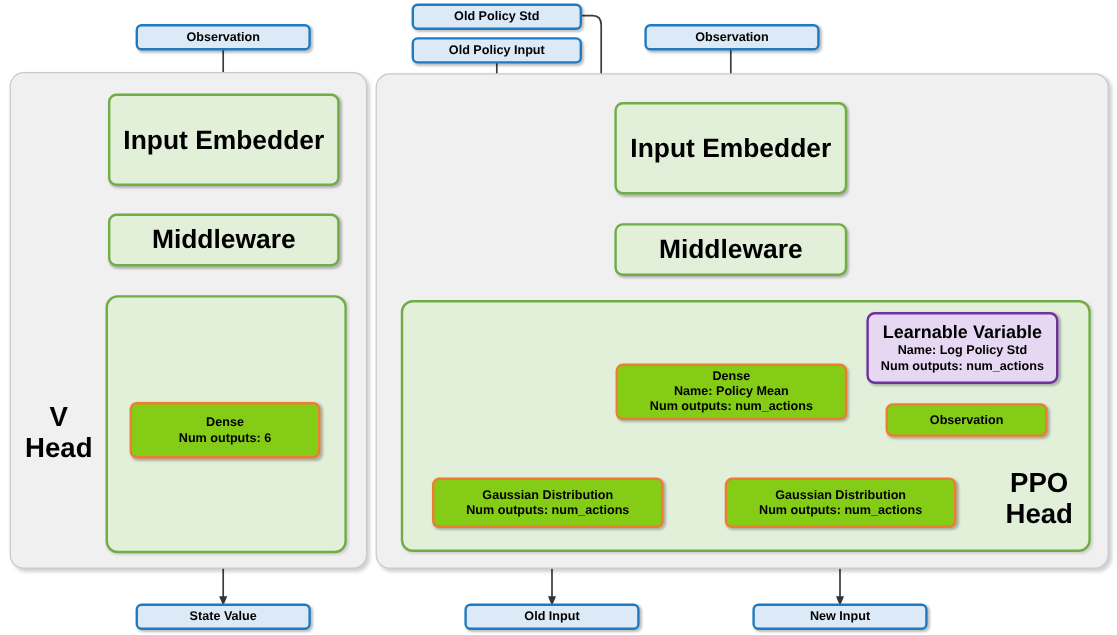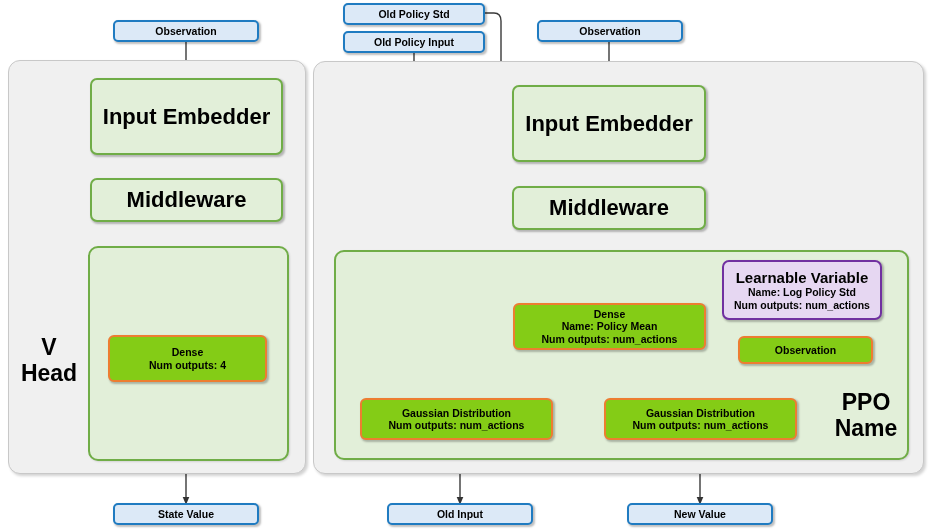--- a/index.html
+++ b/index.html
@@ -103,33 +103,33 @@
   <div class="node green" style="left:90px;top:78px;width:193px;height:77px;">
     <span>Input Embedder</span>
   </div>
 
   <div class="node green" style="left:90px;top:178px;width:193px;height:44px;">
     <span>Middleware</span>
   </div>
 
   <div class="node orange" style="left:108px;top:335px;width:159px;height:47px;">
     <span class="ttl">Dense</span>
-    <span class="sub">Num outputs: 4</span>
+    <span class="sub">Num outputs: 6</span>
   </div>
 
   <div class="node io" style="left:113px;top:503px;width:146px;height:22px;">
     <span>State Value</span>
   </div>
 
   <div class="panel" style="left:313px;top:61px;width:609px;height:411px;"></div>
 
   <div class="greenpanel" style="left:334px;top:250px;width:571px;height:206px;"></div>
 
   <div class="caption" style="left:820px;top:390px;width:92px;">PPO
-Name</div>
+Head</div>
 
   <div class="node io" style="left:343px;top:3px;width:142px;height:22px;">
     <span>Old Policy Std</span>
   </div>
 
   <div class="node io" style="left:343px;top:31px;width:142px;height:22px;">
     <span>Old Policy Input</span>
   </div>
 
   <div class="node io" style="left:537px;top:20px;width:146px;height:22px;">
@@ -168,16 +168,16 @@
   <div class="node orange" style="left:604px;top:398px;width:193px;height:42px;">
     <span class="ttl">Gaussian Distribution</span>
     <span class="sub">Num outputs: num_actions</span>
   </div>
 
   <div class="node io" style="left:387px;top:503px;width:146px;height:22px;">
     <span>Old Input</span>
   </div>
 
   <div class="node io" style="left:627px;top:503px;width:146px;height:22px;">
-    <span>New Value</span>
+    <span>New Input</span>
   </div>
 
 </div>
 
 </body></html>

